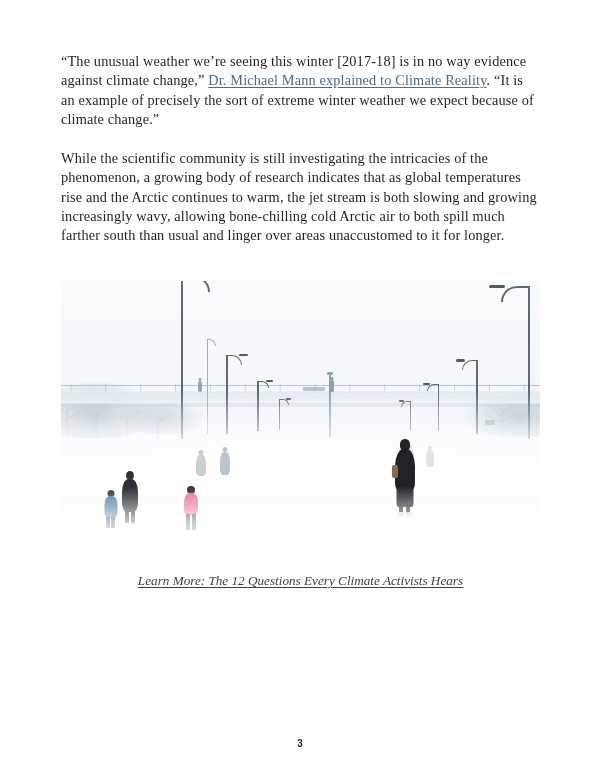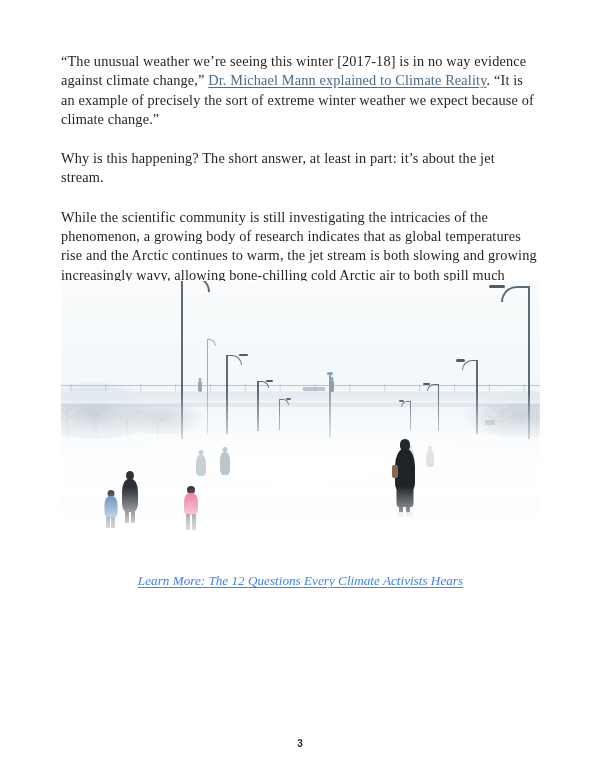--- a/index.html
+++ b/index.html
@@ -189,21 +189,21 @@
   .caption {
     position: absolute;
     left: 61px;
     top: 572px;
     width: 479px;
     text-align: center;
     font-size: 13.2px;
     line-height: 17px;
   }
   .caption a {
-    color: #3b82f6;
+    color: #404040;
     font-style: italic;
     text-decoration: underline;
     text-underline-offset: 2px;
   }
 
   .page-number {
     position: absolute;
     left: 0;
     top: 738px;
     width: 600px;
@@ -216,21 +216,20 @@
 </style>
 </head>
 <body>
 
 <div class="page">
 
   <div class="content">
 
     <p class="para"><span>“The unusual weather we’re seeing this winter [2017-18] is in no way evidence against climate change,” </span><a class="inline-link" href="#">Dr. Michael Mann explained to Climate Reality</a><span>. “It is an example of precisely the sort of extreme winter weather we expect because of climate change.”</span></p>
 
-    <p class="para">Why is this happening? The short answer, at least in part: it’s about the jet stream.</p>
 
     <p class="para">While the scientific community is still investigating the intricacies of the phenomenon, a growing body of research indicates that as global temperatures rise and the Arctic continues to warm, the jet stream is both slowing and growing increasingly wavy, allowing bone-chilling cold Arctic air to both spill much farther south than usual and linger over areas unaccustomed to it for longer.</p>
 
   </div>
 
   <div class="photo-wrap">
     <div class="photo">
 
       <div class="sky"></div>
       <div class="ground"></div>

